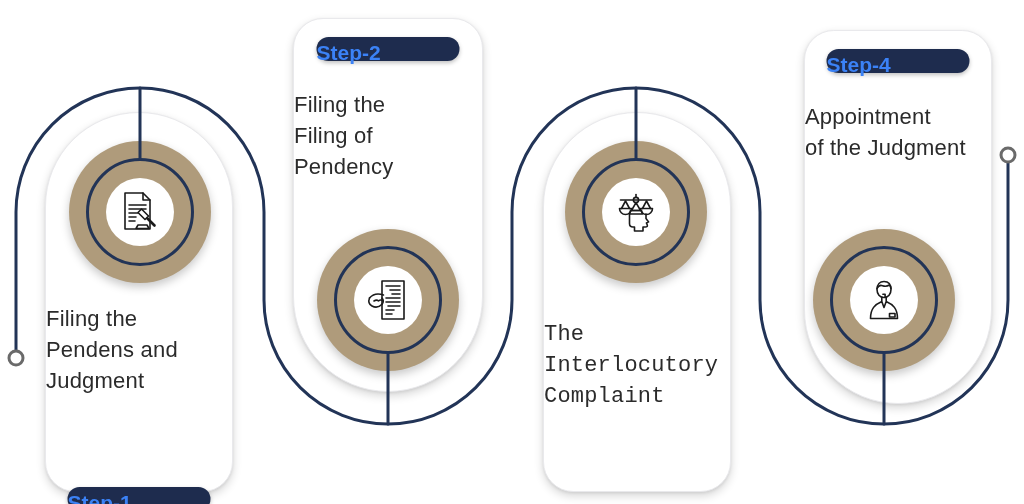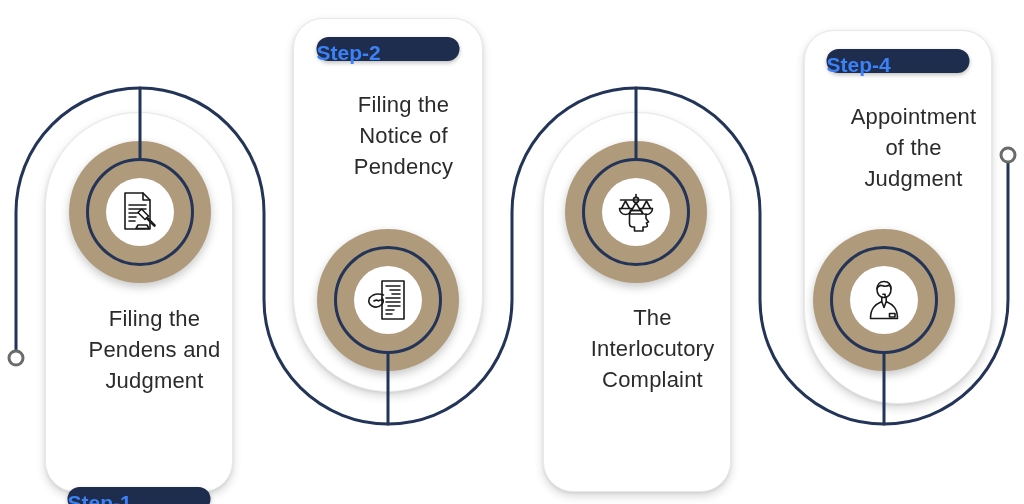--- a/index.html
+++ b/index.html
@@ -28,29 +28,27 @@
   }
   .card.arch-top{border-radius:94px 94px 30px 30px;}
   .card.arch-bottom{border-radius:30px 30px 95px 95px;}
   #card1{left:45px;top:112px;width:188px;height:380px;}
   #card2{left:293px;top:18px;width:190px;height:374px;}
   #card3{left:543px;top:112px;width:188px;height:380px;}
   #card4{left:804px;top:18px;width:188px;height:374px;margin-top:12px;}
   
   .step-text{
     position:absolute;left:0;right:0;
-    text-align:center;
     font-size:22px;line-height:31px;
     color:var(--text);
     letter-spacing:0.2px;
-    padding-left:31px;
   }
   #card1 .step-text{top:190px;}
   #card2 .step-text{top:70px;}
-  #card3 .step-text{top:189px;}
+  #card3 .step-text{top:206px;font-family:Liberation Mono, monospace;}
   #card4 .step-text{top:70px;}
   
   .badge{
     position:absolute;left:50%;transform:translateX(-50%);
     width:143px;height:24px;
     background:var(--badge-navy);
     border-radius:16px;
     color:#3b82f6;
     font-size:21px;font-weight:600;
     text-align:left;line-height:32px;
@@ -109,21 +107,21 @@
       <div>Pendens and</div>
       <div>Judgment</div>
     </div>
     <div class="badge at-bottom">Step-1</div>
   </div>
 
   <div class="card arch-bottom" id="card2">
     <div class="badge at-top">Step-2</div>
     <div class="step-text">
       <div>Filing the</div>
-      <div>Notice of</div>
+      <div>Filing of</div>
       <div>Pendency</div>
     </div>
   </div>
 
   <div class="card arch-top" id="card3">
     <div class="step-text">
       <div>The</div>
       <div>Interlocutory</div>
       <div>Complaint</div>
     </div>

